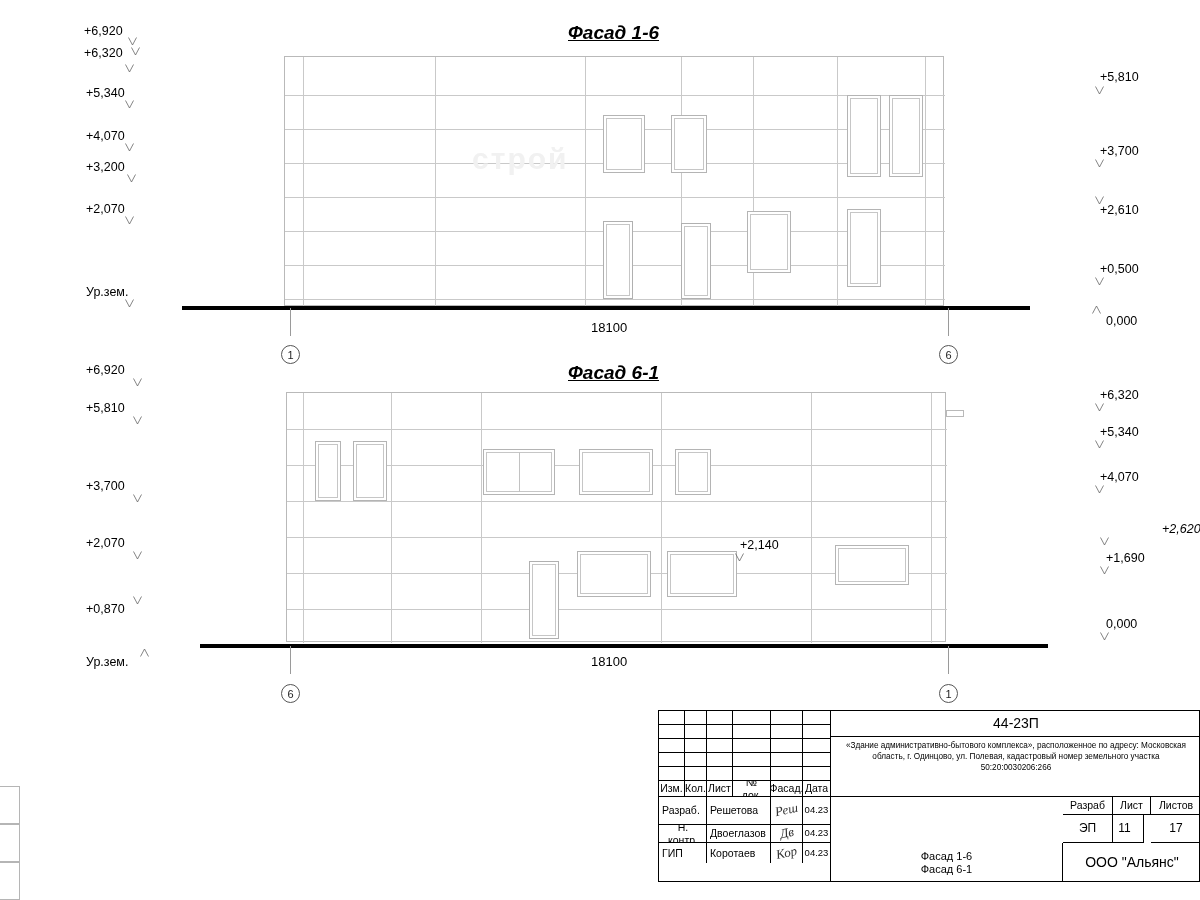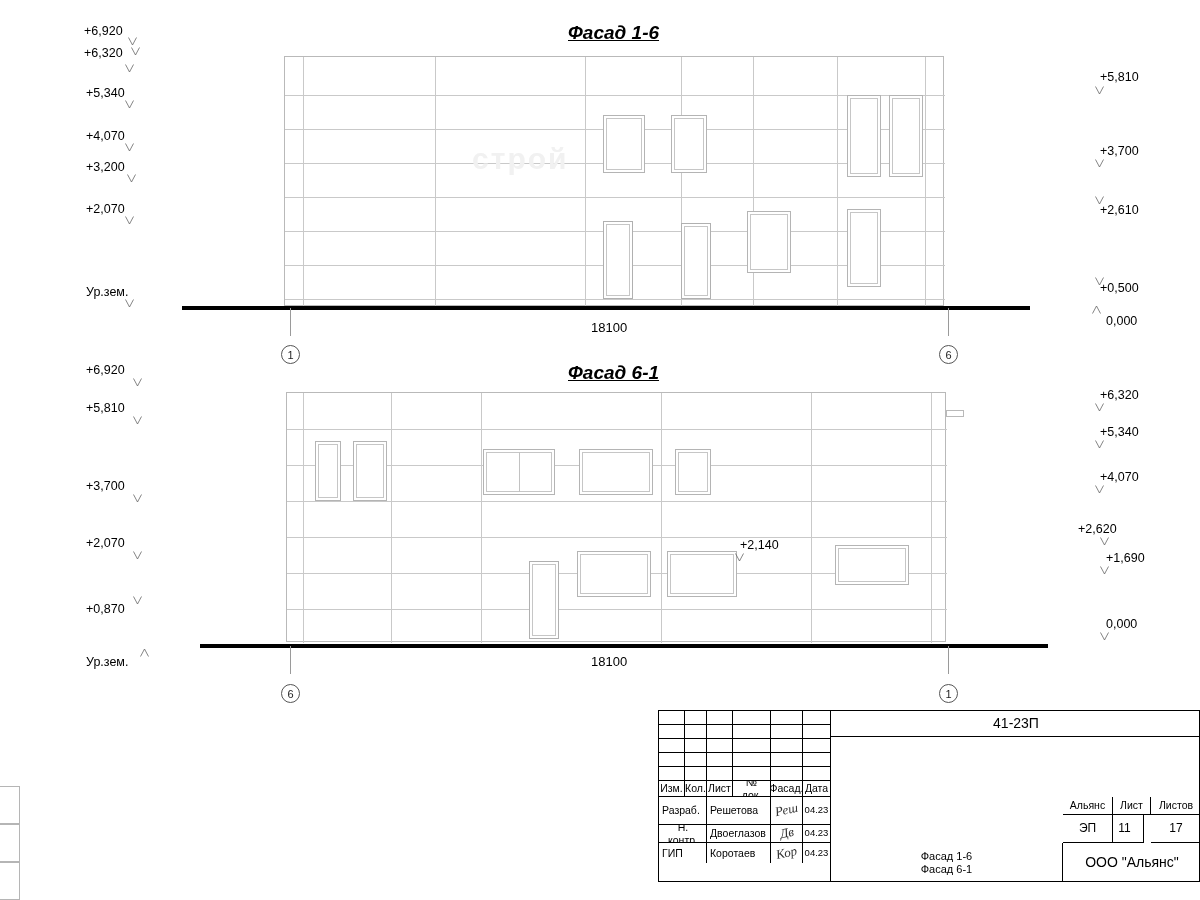--- a/index.html
+++ b/index.html
@@ -307,21 +307,21 @@
       </svg>
   </div>
 
   <div class="lvl abs" style="left:1100px; top:165px;margin-top:38px;">+2,610</div>
   <div class="lvl-mark" style="left:1095px; top:196px;">
     <svg width="9" height="9" viewBox="0 0 9 9">
         <path d="M0.5 0.5 L4.5 8 L8.5 0.5" fill="none" stroke="#666" stroke-width="0.8"></path>
       </svg>
   </div>
 
-  <div class="lvl abs" style="left:1100px; top:262px;margin-top:19px;">+0,500</div>
+  <div class="lvl abs" style="left:1100px; top:262px;">+0,500</div>
   <div class="lvl-mark" style="left:1095px; top:277px;">
     <svg width="9" height="9" viewBox="0 0 9 9">
         <path d="M0.5 0.5 L4.5 8 L8.5 0.5" fill="none" stroke="#666" stroke-width="0.8"></path>
       </svg>
   </div>
 
   <div class="lvl abs" style="left:1106px; top:314px;">0,000</div>
   <div class="lvl-mark" style="left:1092px; top:305px;">
     <svg width="9" height="9" viewBox="0 0 9 9">
         <path d="M0.5 8.5 L4.5 1 L8.5 8.5" fill="none" stroke="#666" stroke-width="0.8"></path>
@@ -449,21 +449,21 @@
       </svg>
   </div>
 
   <div class="lvl abs" style="left:1100px; top:470px;">+4,070</div>
   <div class="lvl-mark" style="left:1095px; top:485px;">
     <svg width="9" height="9" viewBox="0 0 9 9">
         <path d="M0.5 0.5 L4.5 8 L8.5 0.5" fill="none" stroke="#666" stroke-width="0.8"></path>
       </svg>
   </div>
 
-  <div class="lvl abs" style="left:1078px; top:522px;">+2,620</div>
+  <div class="lvl abs" style="left:1162px; top:522px;font-style:italic;">+2,620</div>
   <div class="lvl-mark" style="left:1100px; top:537px;">
     <svg width="9" height="9" viewBox="0 0 9 9">
         <path d="M0.5 0.5 L4.5 8 L8.5 0.5" fill="none" stroke="#666" stroke-width="0.8"></path>
       </svg>
   </div>
 
   <div class="lvl abs" style="left:1106px; top:551px;">+1,690</div>
   <div class="lvl-mark" style="left:1100px; top:566px;">
     <svg width="9" height="9" viewBox="0 0 9 9">
         <path d="M0.5 0.5 L4.5 8 L8.5 0.5" fill="none" stroke="#666" stroke-width="0.8"></path>
@@ -537,30 +537,33 @@
 
     <div class="cell left nb-b" style="left:0;   top:132px; width:48px; height:20px;">ГИП</div>
     <div class="cell left nb-b" style="left:48px;top:132px; width:64px; height:20px;">Коротаев</div>
     <div class="cell nb-b" style="left:112px;top:132px;width:32px; height:20px;">
       <span class="sig">Кор</span>
     </div>
     <div class="cell nb-b" style="left:144px;top:132px;width:28px; height:20px; font-size:9.5px;">04.23</div>
 
     <div class="cell nb-b" style="left:0; top:152px; width:172px; height:19px;"></div>
 
-    <div class="cell big" style="left:172px; top:0; width:370px; height:26px; border-right:none;">41-23П</div>
-
+    <div class="cell big" style="left:172px; top:0; width:370px; height:26px; border-right:none;">44-23П</div>
+
+    <div class="cell" style="left:172px; top:26px; width:370px; height:60px; border-right:none; align-items:flex-start;">
+      <span class="obj">«Здание административно-бытового комплекса», расположенное по адресу: Московская область, г. Одинцово, ул. Полевая, кадастровый номер земельного участка 50:20:0030206:266</span>
+    </div>
 
 
     <div class="cell nb-b" style="left:172px; top:132px; width:232px; height:39px; flex-direction:column;">
       <span style="font-size:11px;">Фасад 1-6</span>
       <span style="font-size:11px;">Фасад 6-1</span>
     </div>
 
-    <div class="cell" style="left:404px; top:86px; width:50px; height:18px;">Альянс</div>
+    <div class="cell" style="left:404px; top:86px; width:50px; height:18px;">Разраб</div>
     <div class="cell" style="left:454px; top:86px; width:38px; height:18px;">Лист</div>
     <div class="cell" style="left:492px; top:86px; width:50px; height:18px; border-right:none;">Листов</div>
 
     <div class="cell mid" style="left:404px; top:104px; width:50px; height:28px;">ЭП</div>
     <div class="cell mid" style="left:447px; top:104px; width:38px; height:28px;">11</div>
     <div class="cell mid" style="left:492px; top:104px; width:50px; height:28px; border-right:none;">17</div>
 
     <div class="cell big nb-b" style="left:404px; top:132px; width:138px; height:39px; border-right:none;">ООО "Альянс"</div>
   </div>
 

